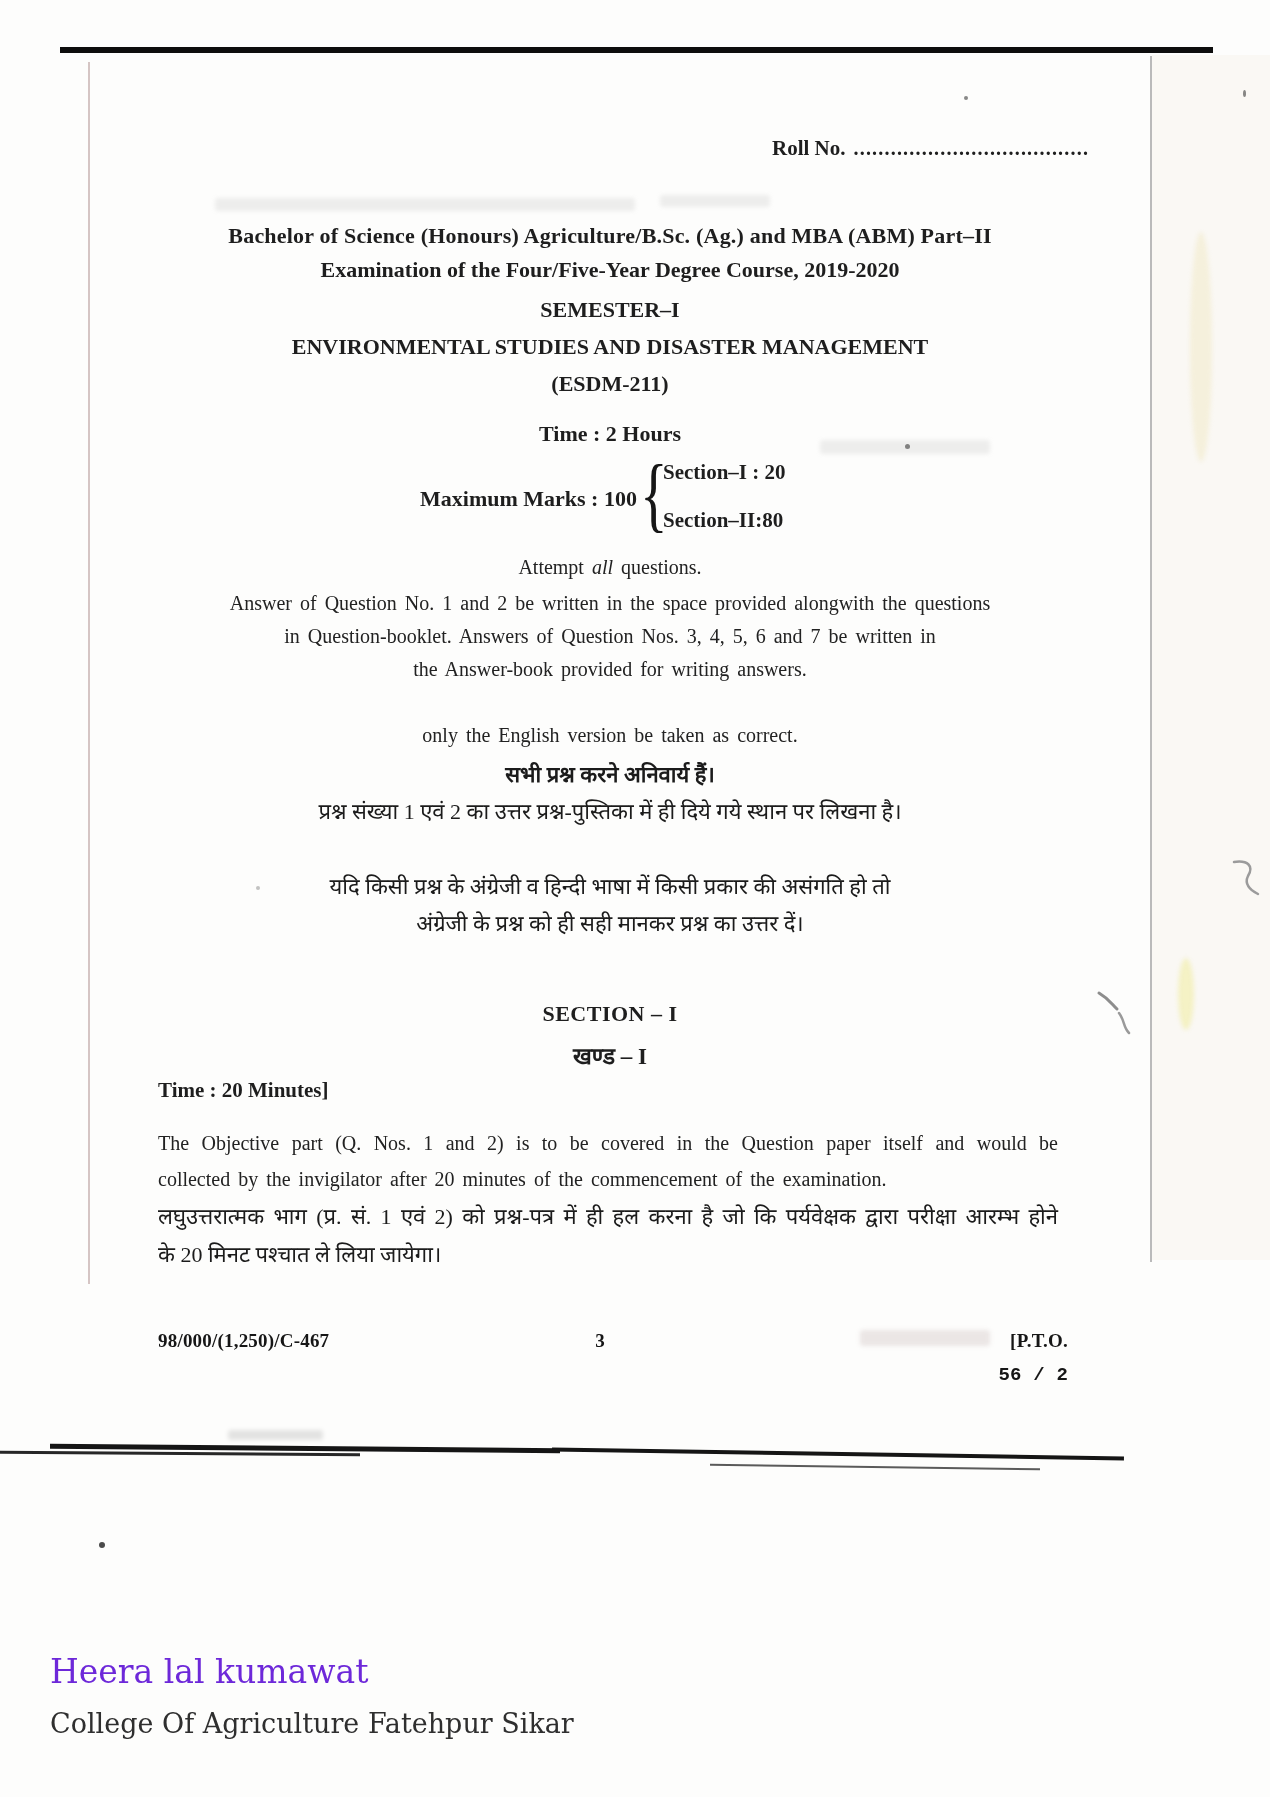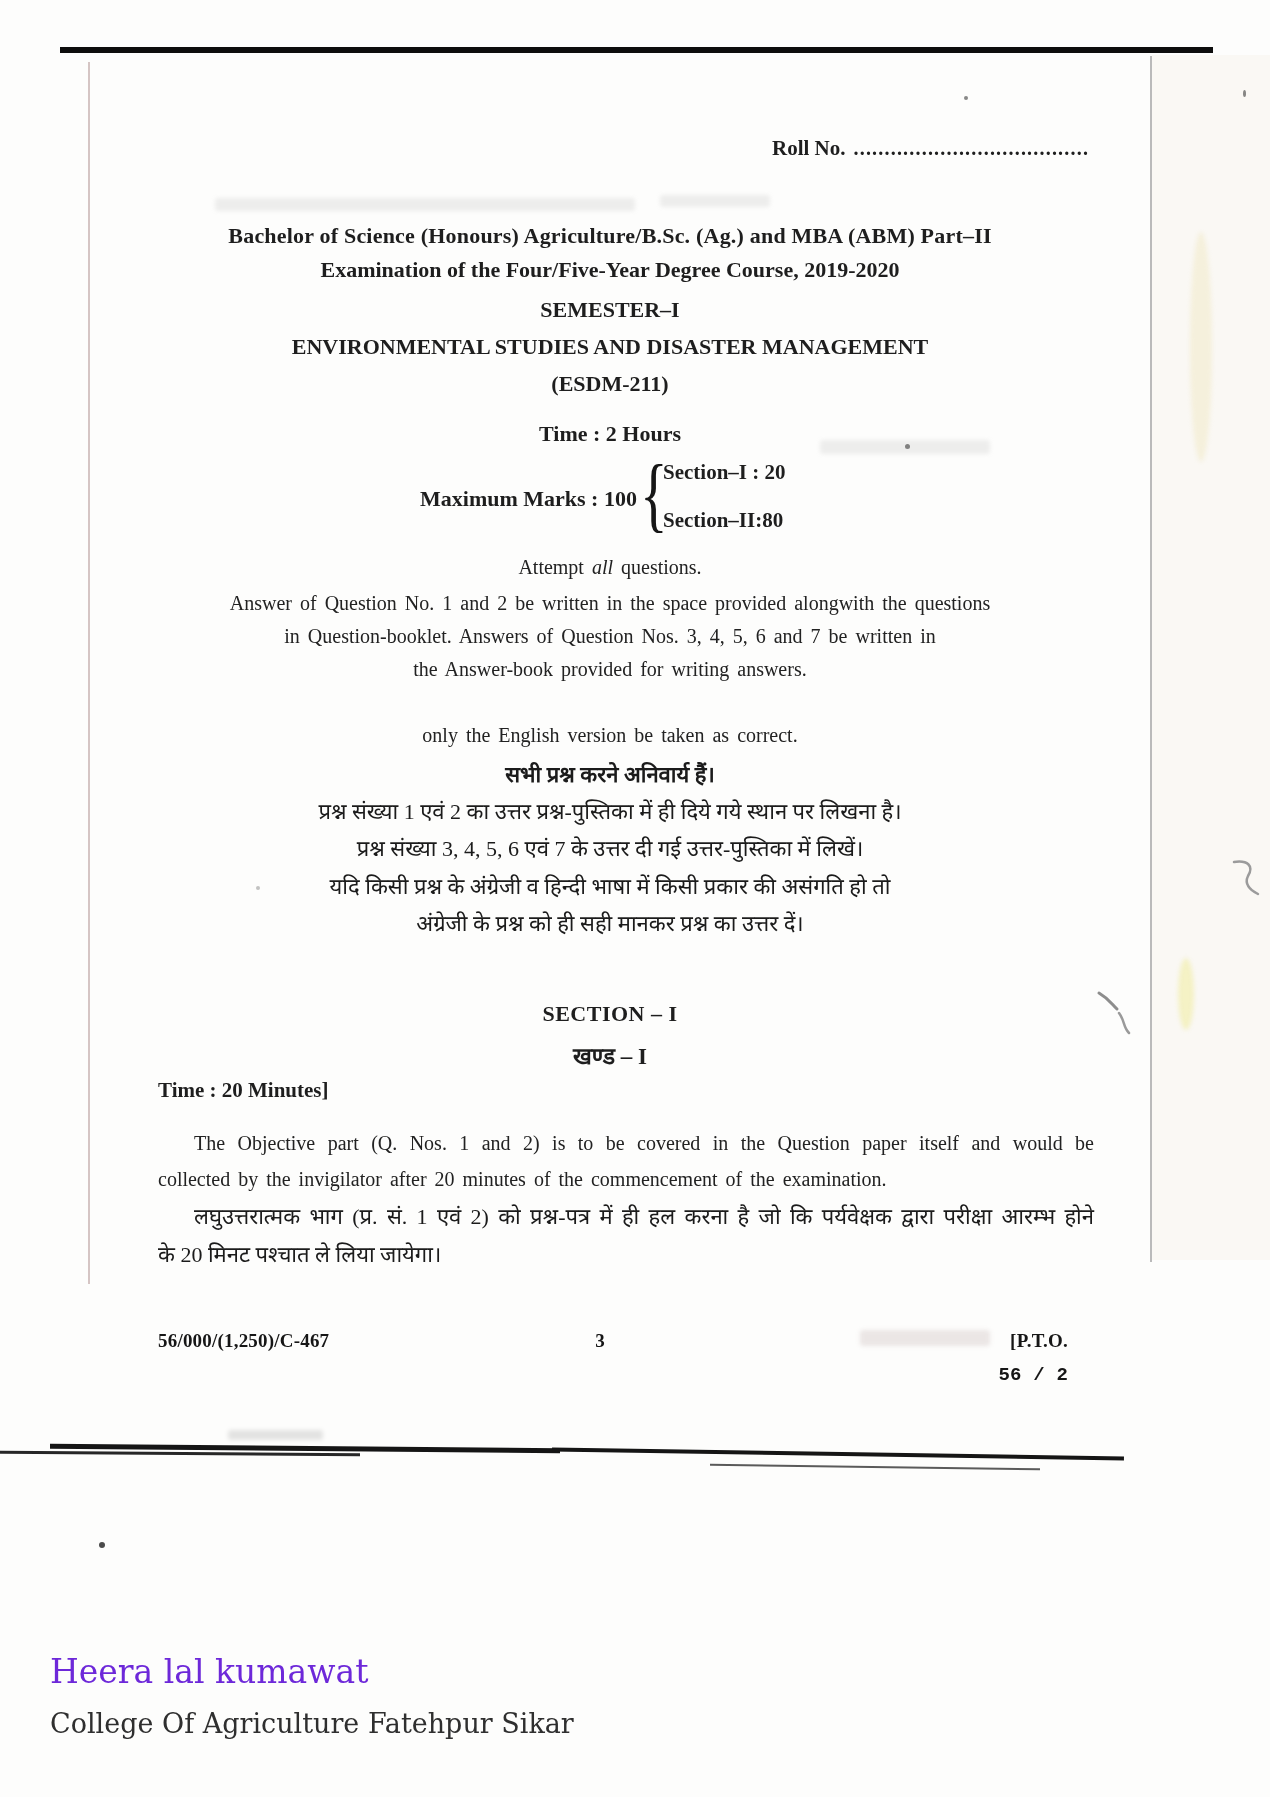--- a/index.html
+++ b/index.html
@@ -20,21 +20,21 @@
   .edge-left { left:88px; top:62px; width:2px; height:1222px; background:rgba(158,118,118,0.42); }
   .edge-right { left:1150px; top:56px; width:2px; height:1206px; background:rgba(150,150,150,0.65); }
   .margin-tint { left:1152px; top:55px; width:118px; height:1205px; background:rgba(246,240,224,0.30); }
   .smudge { position:absolute; filter:blur(2px); border-radius:50%; }
   .rollrow { display:flex; align-items:baseline; }
   .dots { font-size:20px; font-weight:700; letter-spacing:1.2px; margin-left:8px; }
   .brace {
     font-size:80px; font-weight:400; line-height:78px;
     transform:scale(0.72,1.02); transform-origin:left top; color:#161616;
   }
-  .just-all { text-align:justify; text-align-last:justify;margin-left:36px; }
+  .just-all { text-align:justify; text-align-last:justify; }
   .diag { position:absolute; background:#151515; }
   .foot { font-size:19px; font-weight:700; letter-spacing:0.2px; color:#161616; }
   .wm-name { font-size:33px; color:#6d28d9; font-family:"DejaVu Serif", serif; }
   .wm-college { font-size:27px; color:#2f2f2f; font-family:"DejaVu Serif", serif; }
   .speck { position:absolute; background:rgba(40,40,40,0.55); border-radius:50%; }
   .ghost { position:absolute; background:rgba(120,120,120,0.12); filter:blur(2px); border-radius:3px; }
 </style>
 </head>
 <body>
 
@@ -90,35 +90,34 @@
   <div class="abs ctr body20" style="top:556px;">
     <span>Attempt </span><i>all</i><span> questions.</span>
   </div>
   <div class="abs ctr body20" style="top:592px;">Answer of Question No. 1 and 2 be written in the space provided alongwith the questions</div>
   <div class="abs ctr body20" style="top:625px;">in Question-booklet. Answers of Question Nos. 3, 4, 5, 6 and 7 be written in</div>
   <div class="abs ctr body20" style="top:658px;">the Answer-book provided for writing answers.</div>
   <div class="abs ctr body20" style="top:724px;">only the English version be taken as correct.</div>
 
   <div class="abs ctr hindi b" style="top:758px;">सभी प्रश्न करने अनिवार्य हैं।</div>
   <div class="abs ctr hindi" style="top:795px;">प्रश्न संख्या 1 एवं 2 का उत्तर प्रश्न-पुस्तिका में ही दिये गये स्थान पर लिखना है।</div>
-  <div class="abs ctr hindi" style="top:832px;">प्रश्न संख्या 3, 4, 5, 6 एवं 7 के उत्तर दी गई उत्तर-पुस्तिका में लिखें।</div>
   <div class="abs ctr hindi" style="top:870px;">यदि किसी प्रश्न के अंग्रेजी व हिन्दी भाषा में किसी प्रकार की असंगति हो तो</div>
   <div class="abs ctr hindi" style="top:907px;">अंग्रेजी के प्रश्न को ही सही मानकर प्रश्न का उत्तर दें।</div>
 
   <div class="abs ctr b h22" style="top:1001px; letter-spacing:0.5px;">SECTION – I</div>
   <div class="abs ctr b" style="top:1039px; font-size:23px;">खण्ड – I</div>
 
   <div class="abs b h21" style="left:158px; top:1078px;">Time : 20 Minutes]</div>
 
   <div class="abs body20 just-all" style="left:158px; top:1132px; width:900px;">The Objective part (Q. Nos. 1 and 2) is to be covered in the Question paper itself and would be</div>
   <div class="abs body20" style="left:158px; top:1168px; width:900px;">collected by the invigilator after 20 minutes of the commencement of the examination.</div>
   <div class="abs hindi just-all" style="left:158px; top:1200px; width:900px;">लघुउत्तरात्मक भाग (प्र. सं. 1 एवं 2) को प्रश्न-पत्र में ही हल करना है जो कि पर्यवेक्षक द्वारा परीक्षा आरम्भ होने</div>
   <div class="abs hindi" style="left:158px; top:1238px; width:900px;">के 20 मिनट पश्चात ले लिया जायेगा।</div>
 
-  <div class="abs foot" style="left:158px; top:1330px;">56/000/(1,250)/C-467</div>
+  <div class="abs foot" style="left:158px; top:1330px;">98/000/(1,250)/C-467</div>
   <div class="abs foot" style="left:560px; top:1330px; width:80px; text-align:center;">3</div>
   <div class="abs foot" style="left:868px; top:1330px; width:200px; text-align:right;">[P.T.O.</div>
   <div class="abs foot" style="left:868px; top:1364px; width:200px; text-align:right;font-family:Liberation Mono, monospace;">56 / 2</div>
 
   <div class="abs wm-name" style="left:50px; top:1652px;">Heera lal kumawat</div>
   <div class="abs wm-college" style="left:50px; top:1708px;">College Of Agriculture Fatehpur Sikar</div>
 
 </div>
 
 </body></html>

